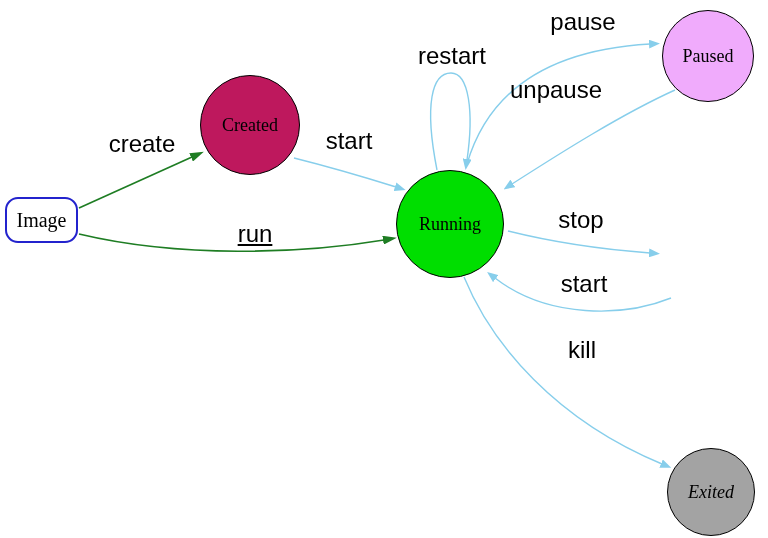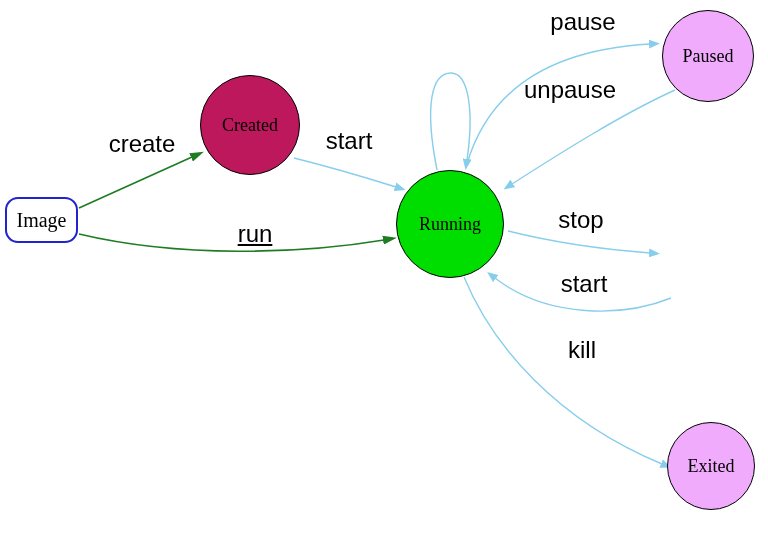--- a/index.html
+++ b/index.html
@@ -29,35 +29,35 @@
   }
   .circle { border-radius: 50%; border: 1.6px solid #000000; font-size: 18px; }
   .node-image {
     left: 5px; top: 197px; width: 73px; height: 46px;
     background: #ffffff; border: 2px solid #2323cd; font-size: 20px;
   }
   .node-created { left: 200px; top: 75px;  width: 100px; height: 100px; background: #be185d; }
   .node-running { left: 396px; top: 170px; width: 108px; height: 108px; background: #00de00; }
   .node-paused  { left: 662px; top: 10px;  width: 92px;  height: 92px;  background: #f0abfc; }
   .node-stopped { left: 659px; top: 205px; width: 104px; height: 104px; background: #ee1111; }
-  .node-exited  { left: 667px; top: 422px; width: 88px;  height: 88px;  background: #f0abfc; }
+  .node-exited  { left: 667px; top: 448px; width: 88px;  height: 88px;  background: #a3a3a3; font-style: italic; }
   .edge-label {
     position: absolute;
     transform: translate(-50%, -50%);
     font-family: "Liberation Sans", sans-serif;
     font-size: 24px;
     color: #000000;
     white-space: nowrap;
   }
   .lbl-create  { left: 142px; top: 144px; text-align: right; }
   .lbl-run     { left: 255px; top: 234px; text-decoration: underline; }
   .lbl-start1  { left: 349px; top: 141px; }
   .lbl-restart { left: 452px; top: 56px;  }
   .lbl-pause   { left: 583px; top: 22px;  }
-  .lbl-unpause { left: 570px; top: 90px;  }
+  .lbl-unpause { left: 556px; top: 90px;  }
   .lbl-stop    { left: 581px; top: 220px; }
   .lbl-start2  { left: 584px; top: 284px; }
   .lbl-kill    { left: 582px; top: 350px; }
   .edge-blue  { stroke: #87ceeb; stroke-width: 1.4; fill: none; }
   .edge-green { stroke: #1e7d23; stroke-width: 1.7; fill: none; }
 </style>
 </head>
 <body>
 
 <div id="canvas">
@@ -95,19 +95,20 @@
   <div class="node circle node-paused">
     <span>Paused</span>
   </div>
   <div class="node circle node-exited">
     <span>Exited</span>
   </div>
 
   <div class="edge-label lbl-create">create</div>
   <div class="edge-label lbl-run">run</div>
   <div class="edge-label lbl-start1">start</div>
+  <div class="edge-label lbl-restart">restart</div>
   <div class="edge-label lbl-pause">pause</div>
   <div class="edge-label lbl-unpause">unpause</div>
   <div class="edge-label lbl-stop">stop</div>
   <div class="edge-label lbl-start2">start</div>
   <div class="edge-label lbl-kill">kill</div>
 
 </div>
 
 </body></html>

